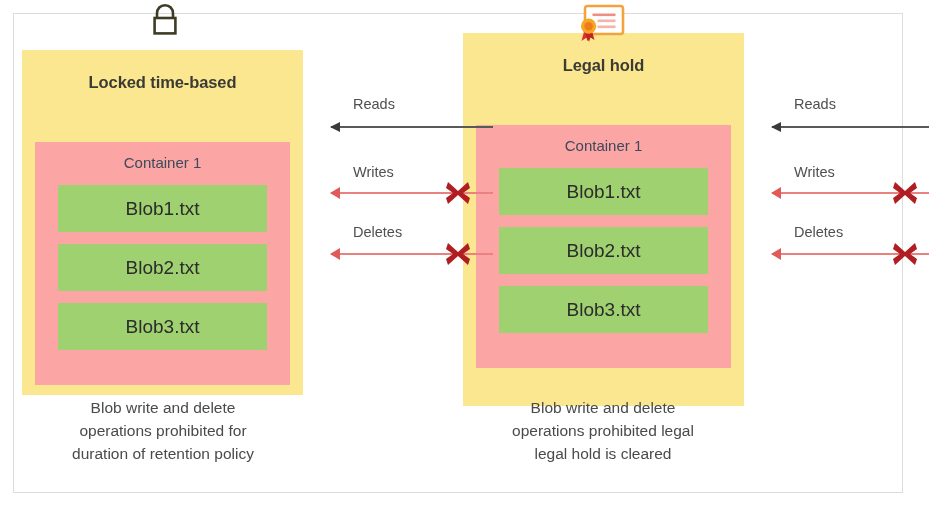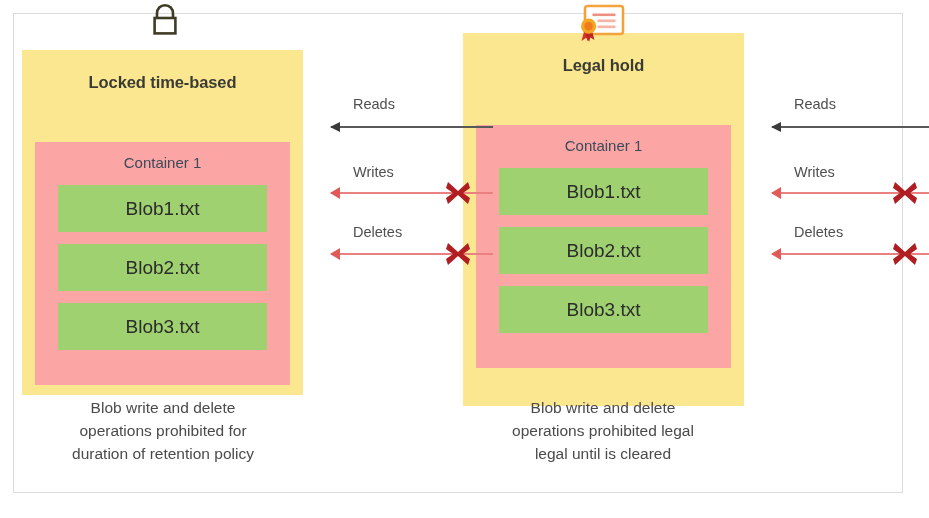--- a/index.html
+++ b/index.html
@@ -240,21 +240,21 @@
 
   <div class="caption caption-left">
     <div>Blob write and delete</div>
     <div>operations prohibited for</div>
     <div>duration of retention policy</div>
   </div>
 
   <div class="caption caption-right">
     <div>Blob write and delete</div>
     <div>operations prohibited legal</div>
-    <div>legal until is cleared</div>
+    <div>legal hold is cleared</div>
   </div>
 
   <div class="arrow-group agroup-mid">
     <div class="arrow-label lbl-reads">Reads</div>
     <div class="arrow-label lbl-writes">Writes</div>
     <div class="arrow-label lbl-deletes">Deletes</div>
 
     <div class="arrow-line line-reads" style="width:162px"></div>
     <div class="arrow-head head-reads"></div>
 

